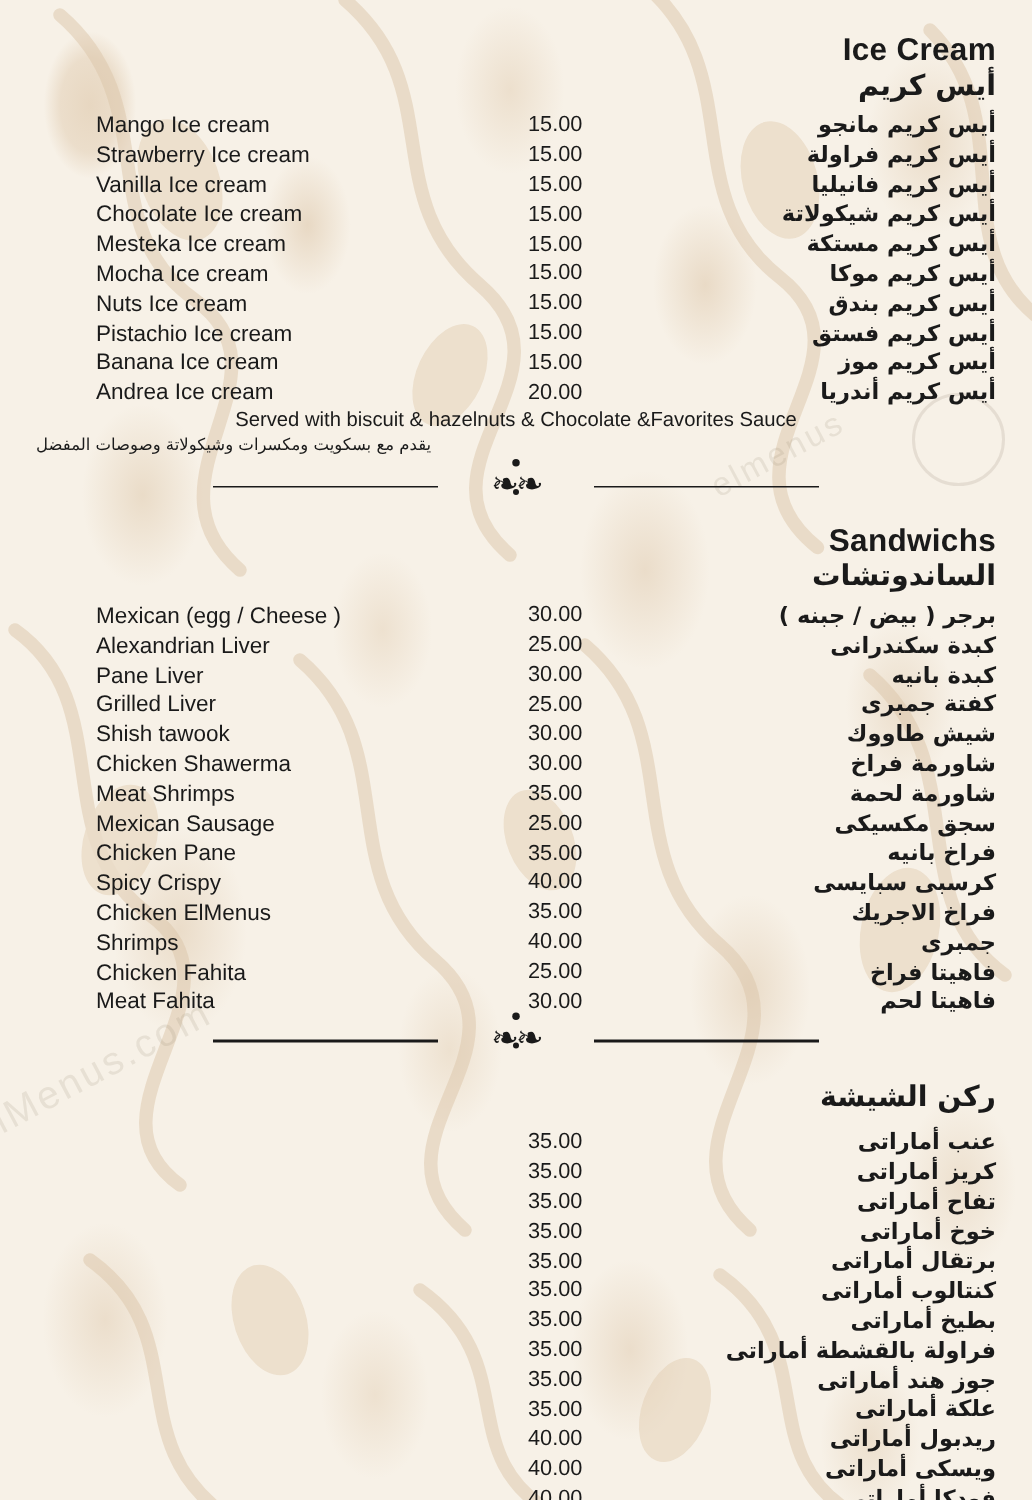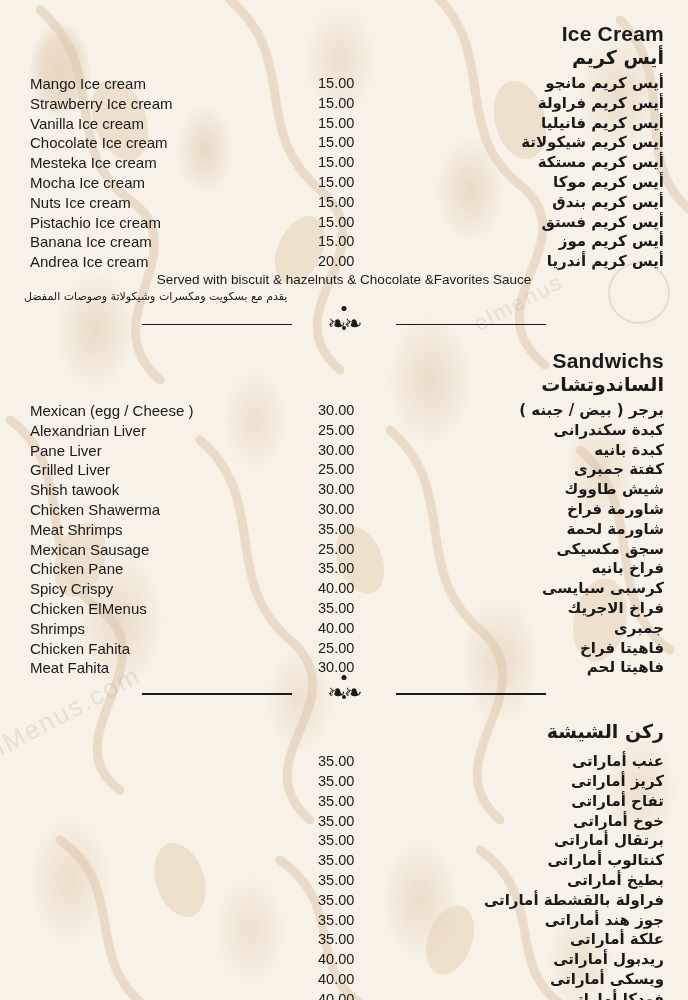--- a/index.html
+++ b/index.html
@@ -93,23 +93,24 @@
   .section-title-ar {
     font-size: 19px;
     font-weight: bold;
     direction: rtl;
     font-family: "DejaVu Sans", sans-serif;
   }
 
   .rows { display: block; }
   .row {
     display: flex;
-    align-items: flex-start;
+    align-items: center;
     line-height: 1.32;
     font-size: 15px;
+    margin-left: 34px;
   }
   .row .en {
     width: 288px;
     flex: none;
     padding-left: 6px;
     white-space: nowrap;
     overflow: hidden;
   }
   .row .price {
     width: 96px;

